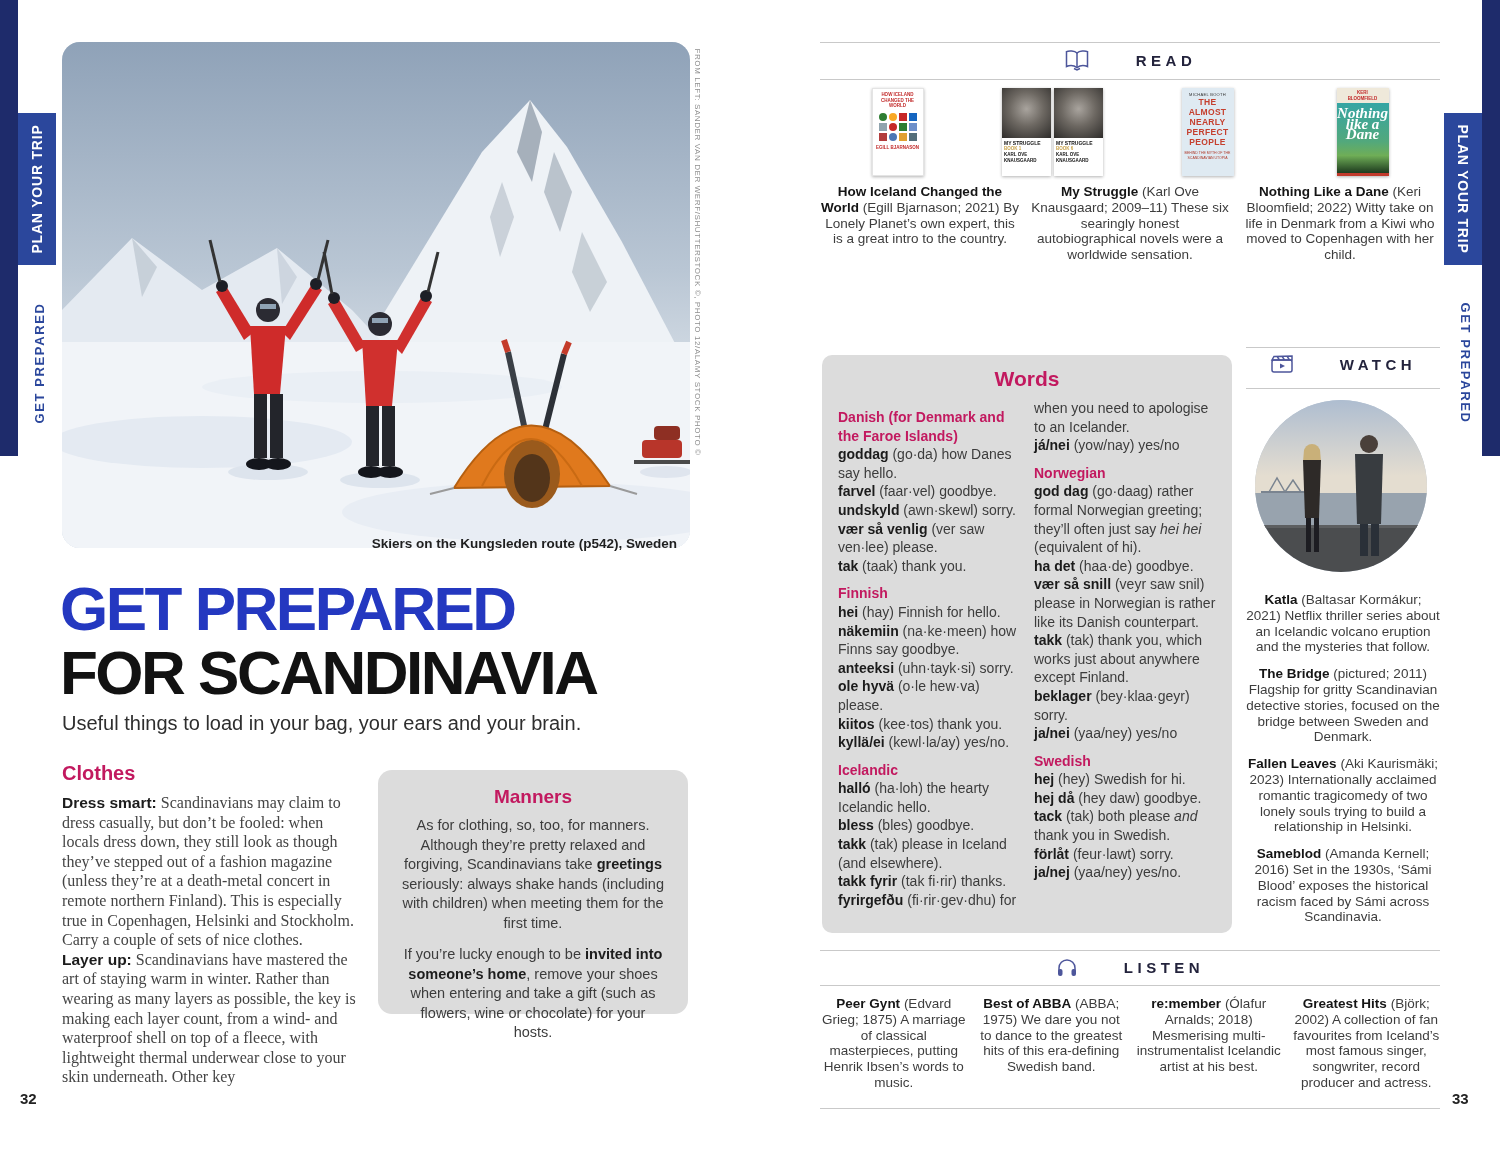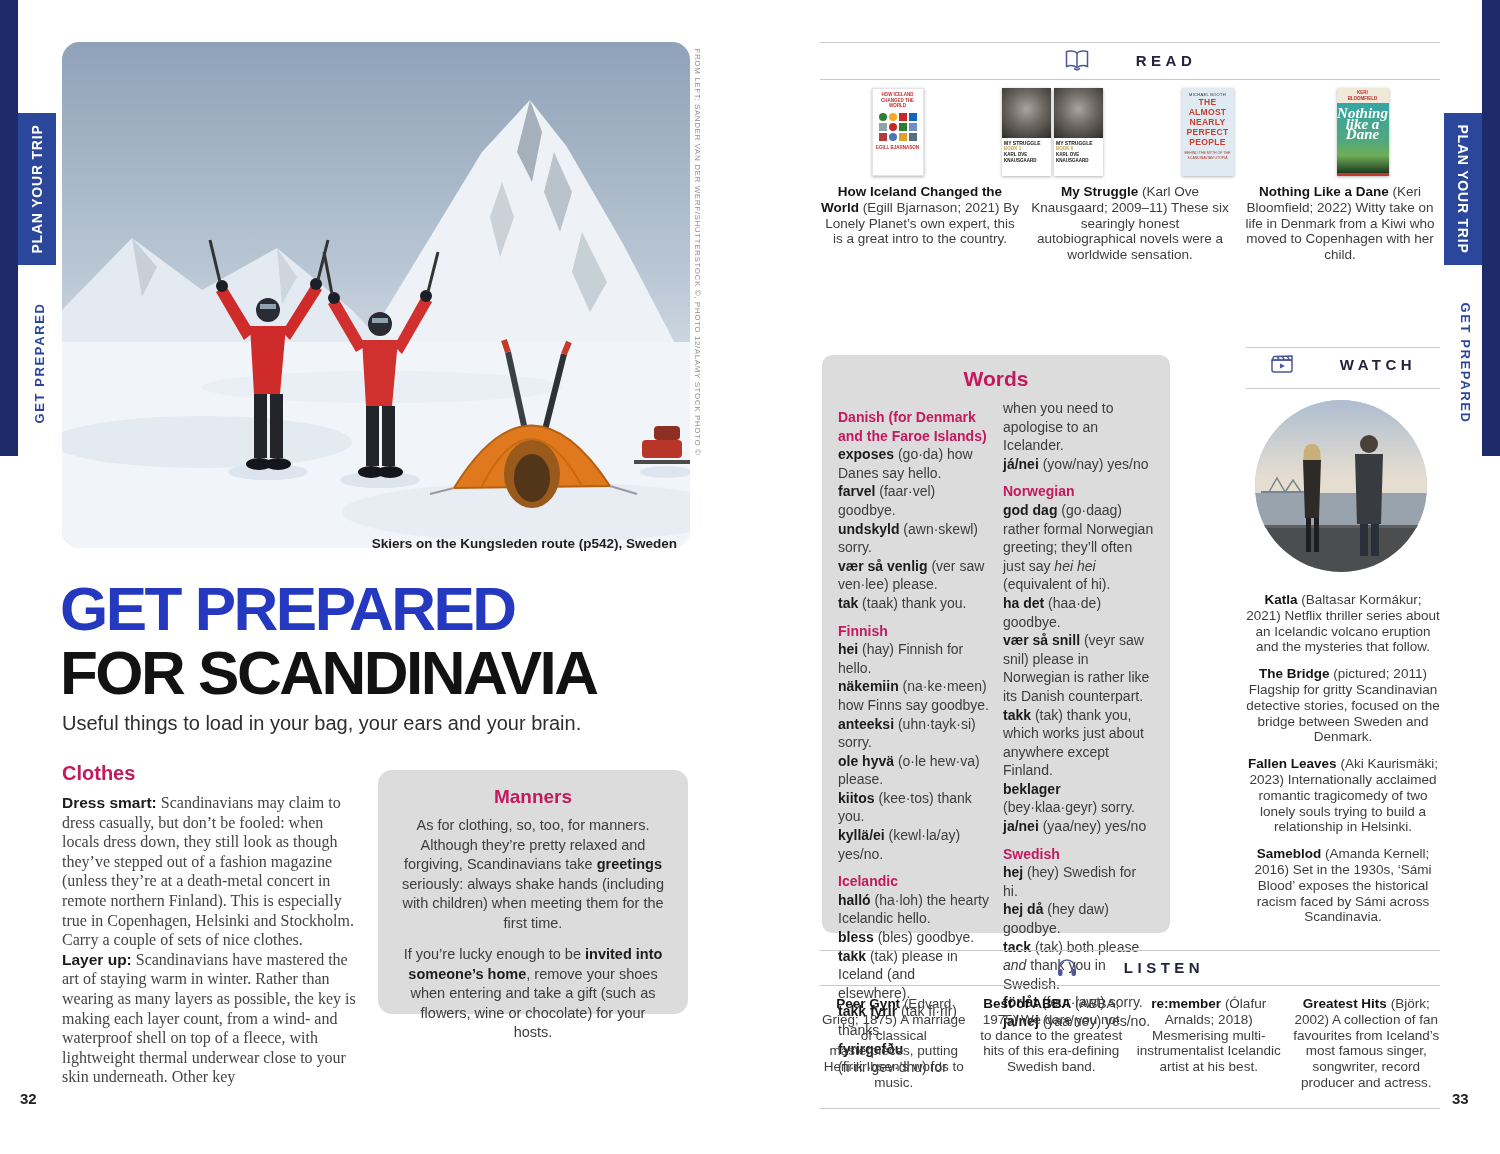--- a/index.html
+++ b/index.html
@@ -75,21 +75,21 @@
   .cov-dan .art{flex:1;background:linear-gradient(#35a5a4 0%,#52a87c 55%,#6fae57 75%,#1d3a1e 100%);
                 text-align:center;padding-top:5px;}
   .cov-dan .script{font-family:"Liberation Serif",serif;font-style:italic;font-size:15px;
                    color:#ffffff;line-height:10.5px;font-weight:bold;}
   .cov-dan .band{height:3px;background:#c0392b;}
   .media-texts{position:absolute;display:flex;gap:10px;}
   .media-texts .cell{flex:1;text-align:center;}
   .blk{margin:0 0 11px 0;font-size:13.5px;line-height:15.8px;color:#3d3d3d;text-align:center;}
   .blk b{color:#151515;}
   
-  .words-box{position:absolute;left:822px;top:355px;width:348px;height:578px;background:#dcdcdc;
+  .words-box{position:absolute;left:822px;top:355px;width:410px;height:578px;background:#dcdcdc;
              border-radius:10px;box-sizing:border-box;padding:12px 16px;}
   .words-box h2{margin:0 0 8px 0;text-align:center;color:#c2195f;font-size:21px;font-weight:700;}
   .words-cols{display:flex;gap:14px;}
   .wcol{flex:1;font-size:14px;line-height:18.6px;color:#3c3c3c;}
   .w-entry{margin:0;}
   .w-lang{display:block;color:#c2195f;font-weight:700;}
   .w-lang:empty{display:none;}
   .w-entry .w-lang:not(:empty){margin-top:9px;}
   .w-term{font-weight:700;color:#1b1b1b;}
   .w-it{font-style:italic;}
@@ -317,21 +317,21 @@
       </div>
     </div>
 
   <div class="words-box">
     <h2>Words</h2>
     <div class="words-cols">
       <div class="wcol">
 
           <div class="w-entry"><span class="w-lang">Danish (for Denmark and the Faroe Islands)</span><span class="w-term"></span><span></span><span class="w-it"></span><span></span></div>
 
-          <div class="w-entry"><span class="w-term">exposes</span><span> (go·da) how Danes say hello.</span><span class="w-it"></span><span></span></div>
+          <div class="w-entry"><span class="w-term">goddag</span><span> (go·da) how Danes say hello.</span><span class="w-it"></span><span></span></div>
 
           <div class="w-entry"><span class="w-term">farvel</span><span> (faar·vel) goodbye.</span><span class="w-it"></span><span></span></div>
 
           <div class="w-entry"><span class="w-term">undskyld</span><span> (awn·skewl) sorry.</span><span class="w-it"></span><span></span></div>
 
           <div class="w-entry"><span class="w-term">vær så venlig</span><span> (ver saw ven·lee) please.</span><span class="w-it"></span><span></span></div>
 
           <div class="w-entry"><span class="w-term">tak</span><span> (taak) thank you.</span><span class="w-it"></span><span></span></div>
 
           <div class="w-entry"><span class="w-lang">Finnish</span><span class="w-term"></span><span></span><span class="w-it"></span><span></span></div>

